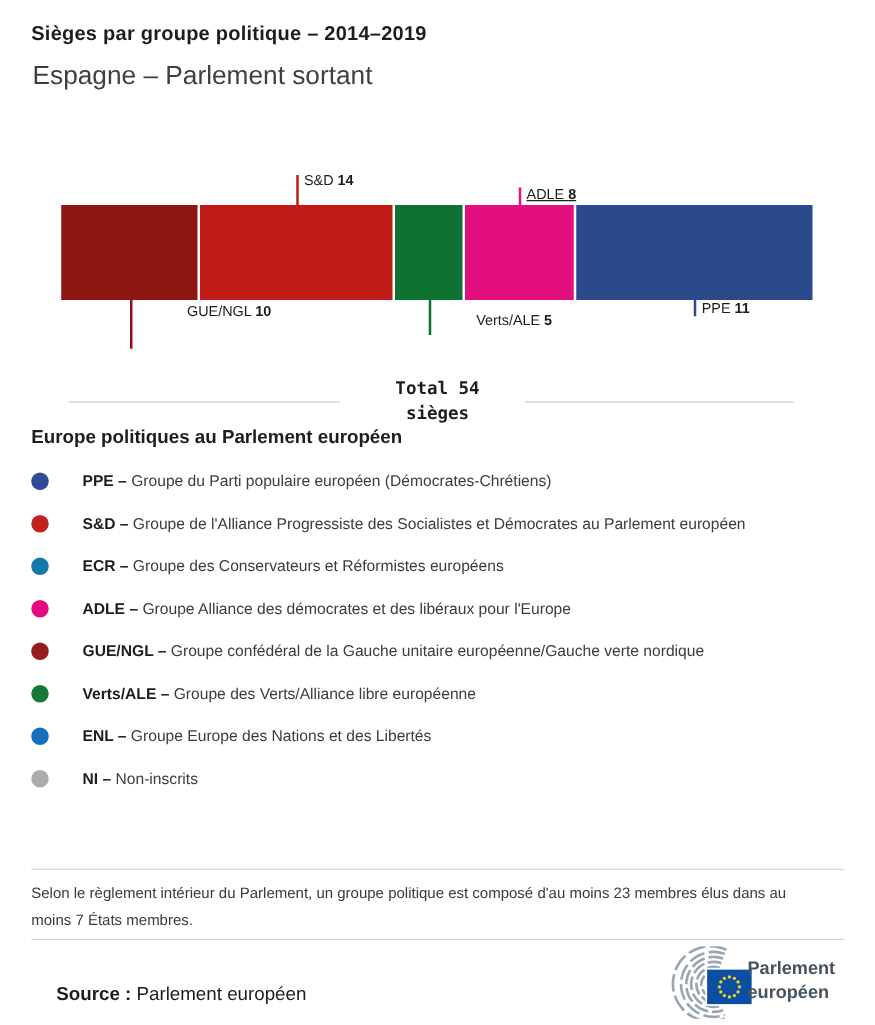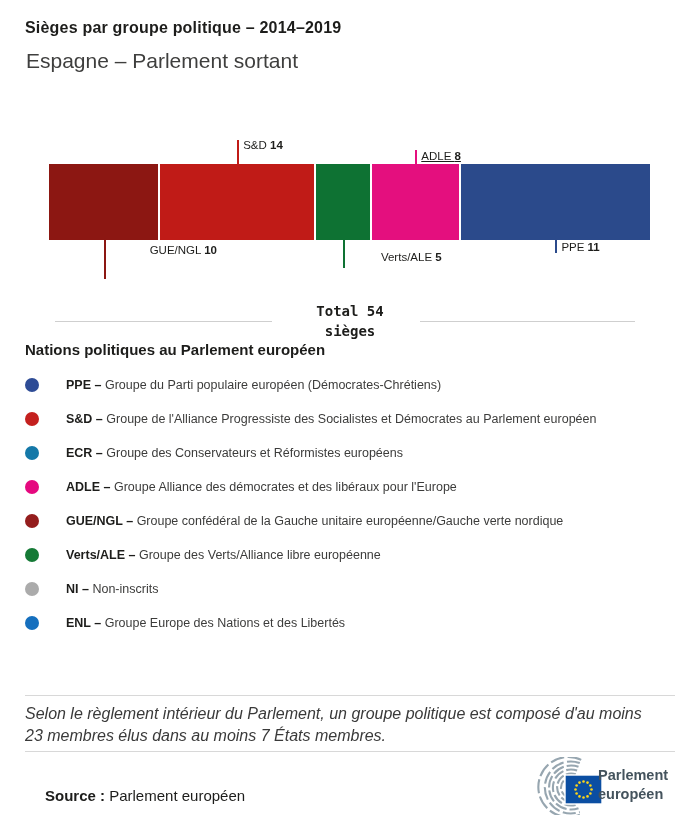--- a/index.html
+++ b/index.html
@@ -17,21 +17,21 @@
   .total-text{left:270px;top:301px;width:160px;text-align:center;
     font-family:"DejaVu Sans Mono","Liberation Mono",monospace;
     font-weight:bold;font-size:14px;line-height:20px;color:#1d1d1b;}
   .legend-heading{left:25px;top:341px;font-size:15px;font-weight:bold;color:#1d1d1b;}
   .legend{left:25px;top:368px;width:660px;}
   .legend-item{height:34px;display:flex;align-items:center;}
   .legend-dot{width:14px;height:14px;border-radius:50%;flex:none;margin-right:15px;}
   .legend-text{font-size:12.5px;color:#3c3c3b;white-space:nowrap;}
   .legend-text b{color:#1d1d1b;font-weight:700;margin-left:12px;}
   .rule{height:0;border-top:1px solid #d8d8d8;width:650px;left:25px;}
-  .footnote{left:25px;top:703px;width:632px;font-size:16px;line-height:22px;color:#3a3a3a;font-style:italic;}
+  .footnote{left:25px;top:703px;width:632px;font-size:12px;line-height:22px;color:#3a3a3a;}
   .source{left:25px;top:787px;font-size:15px;color:#1d1d1b;margin-left:20px;}
   .source b{font-weight:700;}
   .logo-text{left:598px;top:766px;font-size:14.5px;font-weight:bold;line-height:19px;color:#44535d;}
 </style>
 </head>
 <body>
 
 <div class="stage">
 
   <div class="abs title">Sièges par groupe politique – 2014–2019</div>
@@ -55,21 +55,21 @@
       <div class="callout-label" style="left: 561.398px; top: 241px;"><span>PPE </span><b>11</b></div>
     </div>
 
   <div class="abs total-line" style="left:55px;width:217px;"></div>
   <div class="abs total-text">
     <div>Total 54</div>
     <div>sièges</div>
   </div>
   <div class="abs total-line" style="left:420px;width:215px;"></div>
 
-  <div class="abs legend-heading">Nations politiques au Parlement européen</div>
+  <div class="abs legend-heading">Europe politiques au Parlement européen</div>
   <div class="abs legend" id="legend-list">
       <div class="legend-item">
         <span class="legend-dot" style="background: rgb(46, 76, 150);"></span>
         <span class="legend-text"><b>PPE – </b>Groupe du Parti populaire européen (Démocrates-Chrétiens)</span>
       </div>
       <div class="legend-item">
         <span class="legend-dot" style="background: rgb(196, 32, 30);"></span>
         <span class="legend-text"><b>S&amp;D – </b>Groupe de l'Alliance Progressiste des Socialistes et Démocrates au Parlement européen</span>
       </div>
       <div class="legend-item">
@@ -82,26 +82,26 @@
       </div>
       <div class="legend-item">
         <span class="legend-dot" style="background: rgb(148, 29, 29);"></span>
         <span class="legend-text"><b>GUE/NGL – </b>Groupe confédéral de la Gauche unitaire européenne/Gauche verte nordique</span>
       </div>
       <div class="legend-item">
         <span class="legend-dot" style="background: rgb(21, 122, 54);"></span>
         <span class="legend-text"><b>Verts/ALE – </b>Groupe des Verts/Alliance libre européenne</span>
       </div>
       <div class="legend-item">
+        <span class="legend-dot" style="background: rgb(21, 111, 190);"></span>
+        <span class="legend-text"><b>ENL – </b>Groupe Europe des Nations et des Libertés</span>
+      </div>
+      <div class="legend-item">
         <span class="legend-dot" style="background: rgb(171, 171, 171);"></span>
         <span class="legend-text"><b>NI – </b>Non-inscrits</span>
-      </div>
-      <div class="legend-item">
-        <span class="legend-dot" style="background: rgb(21, 111, 190);"></span>
-        <span class="legend-text"><b>ENL – </b>Groupe Europe des Nations et des Libertés</span>
       </div>
     </div>
 
   <div class="abs rule" style="top:695px;"></div>
   <div class="abs footnote">Selon le règlement intérieur du Parlement, un groupe politique est composé d'au moins 23 membres élus dans au moins 7 États membres.</div>
   <div class="abs rule" style="top:751px;"></div>
 
   <div class="abs source">
     <b>Source :</b>
     <span>Parlement européen</span>

